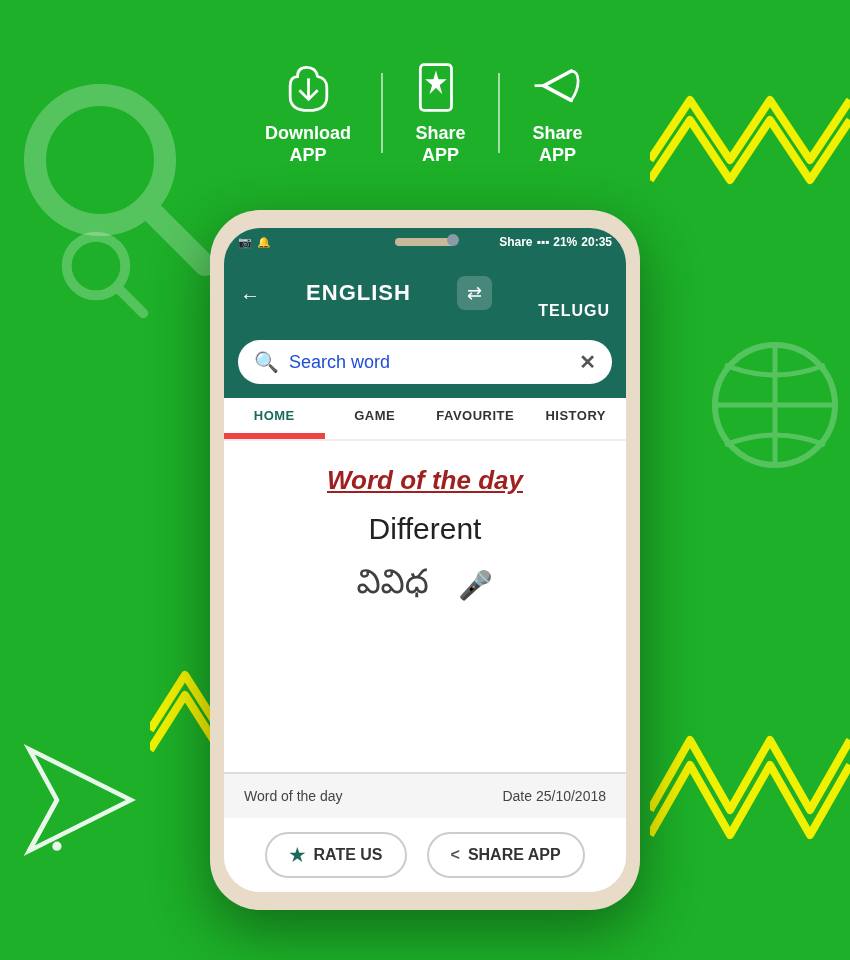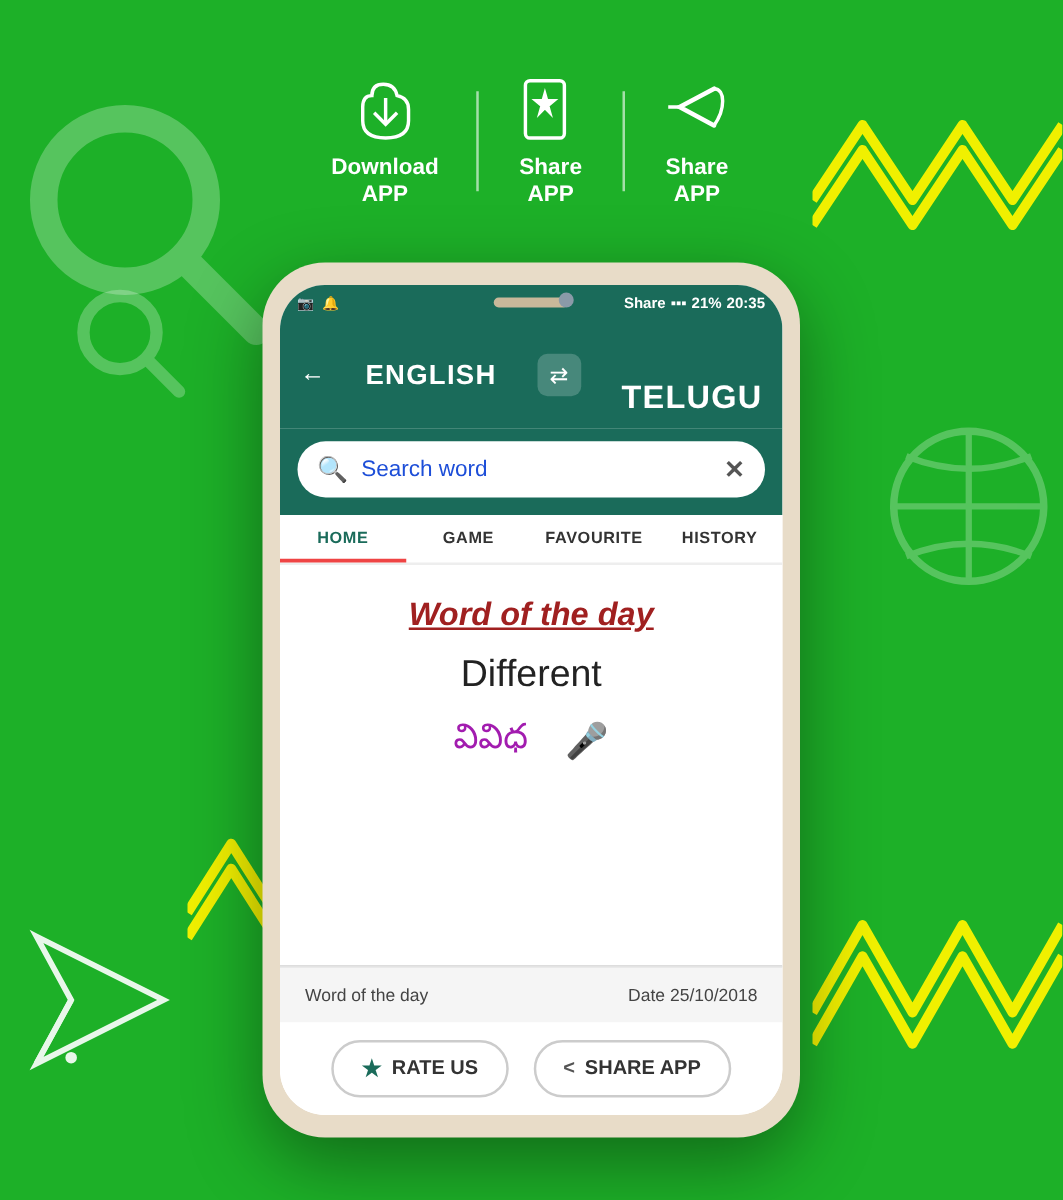--- a/index.html
+++ b/index.html
@@ -223,21 +223,21 @@
     }
 
     .app-header .swap-icon {
       background: rgba(255,255,255,0.2);
       border-radius: 8px;
       padding: 6px 10px;
       font-size: 18px;
     }
 
     .app-header .lang-right {
-      font-size: 26px;
+      font-size: 16px;
       font-weight: bold;
       text-transform: uppercase;
       letter-spacing: 1px;
       margin-top: 36px;
     }
 
     
     .search-section {
       background: #1a6b5a;
       padding: 10px 14px 14px;
@@ -281,21 +281,21 @@
       text-align: center;
       padding: 10px 4px;
       font-size: 13px;
       font-weight: bold;
       color: #333;
       letter-spacing: 0.5px;
     }
 
     .nav-tab.active {
       color: #1a6b5a;
-      border-bottom: 3px solid #ef4444;
+      border-bottom: 6px solid #ef4444;
     }
 
     
     .word-card {
       background: white;
       flex: 1;
       display: flex;
       flex-direction: column;
       align-items: center;
       padding: 24px 20px 16px;
@@ -321,22 +321,22 @@
     .telugu-word-row {
       display: flex;
       align-items: center;
       width: 100%;
       justify-content: center;
       gap: 30px;
       margin-bottom: 8px;
     }
 
     .telugu-word {
-      font-size: 28px;
-      color: #a21caf;
+      font-size: 34px;
+      color: #404040;
     }
 
     .mic-icon {
       font-size: 28px;
       color: #555;
     }
 
     
     .word-meta {
       background: #f5f5f5;

